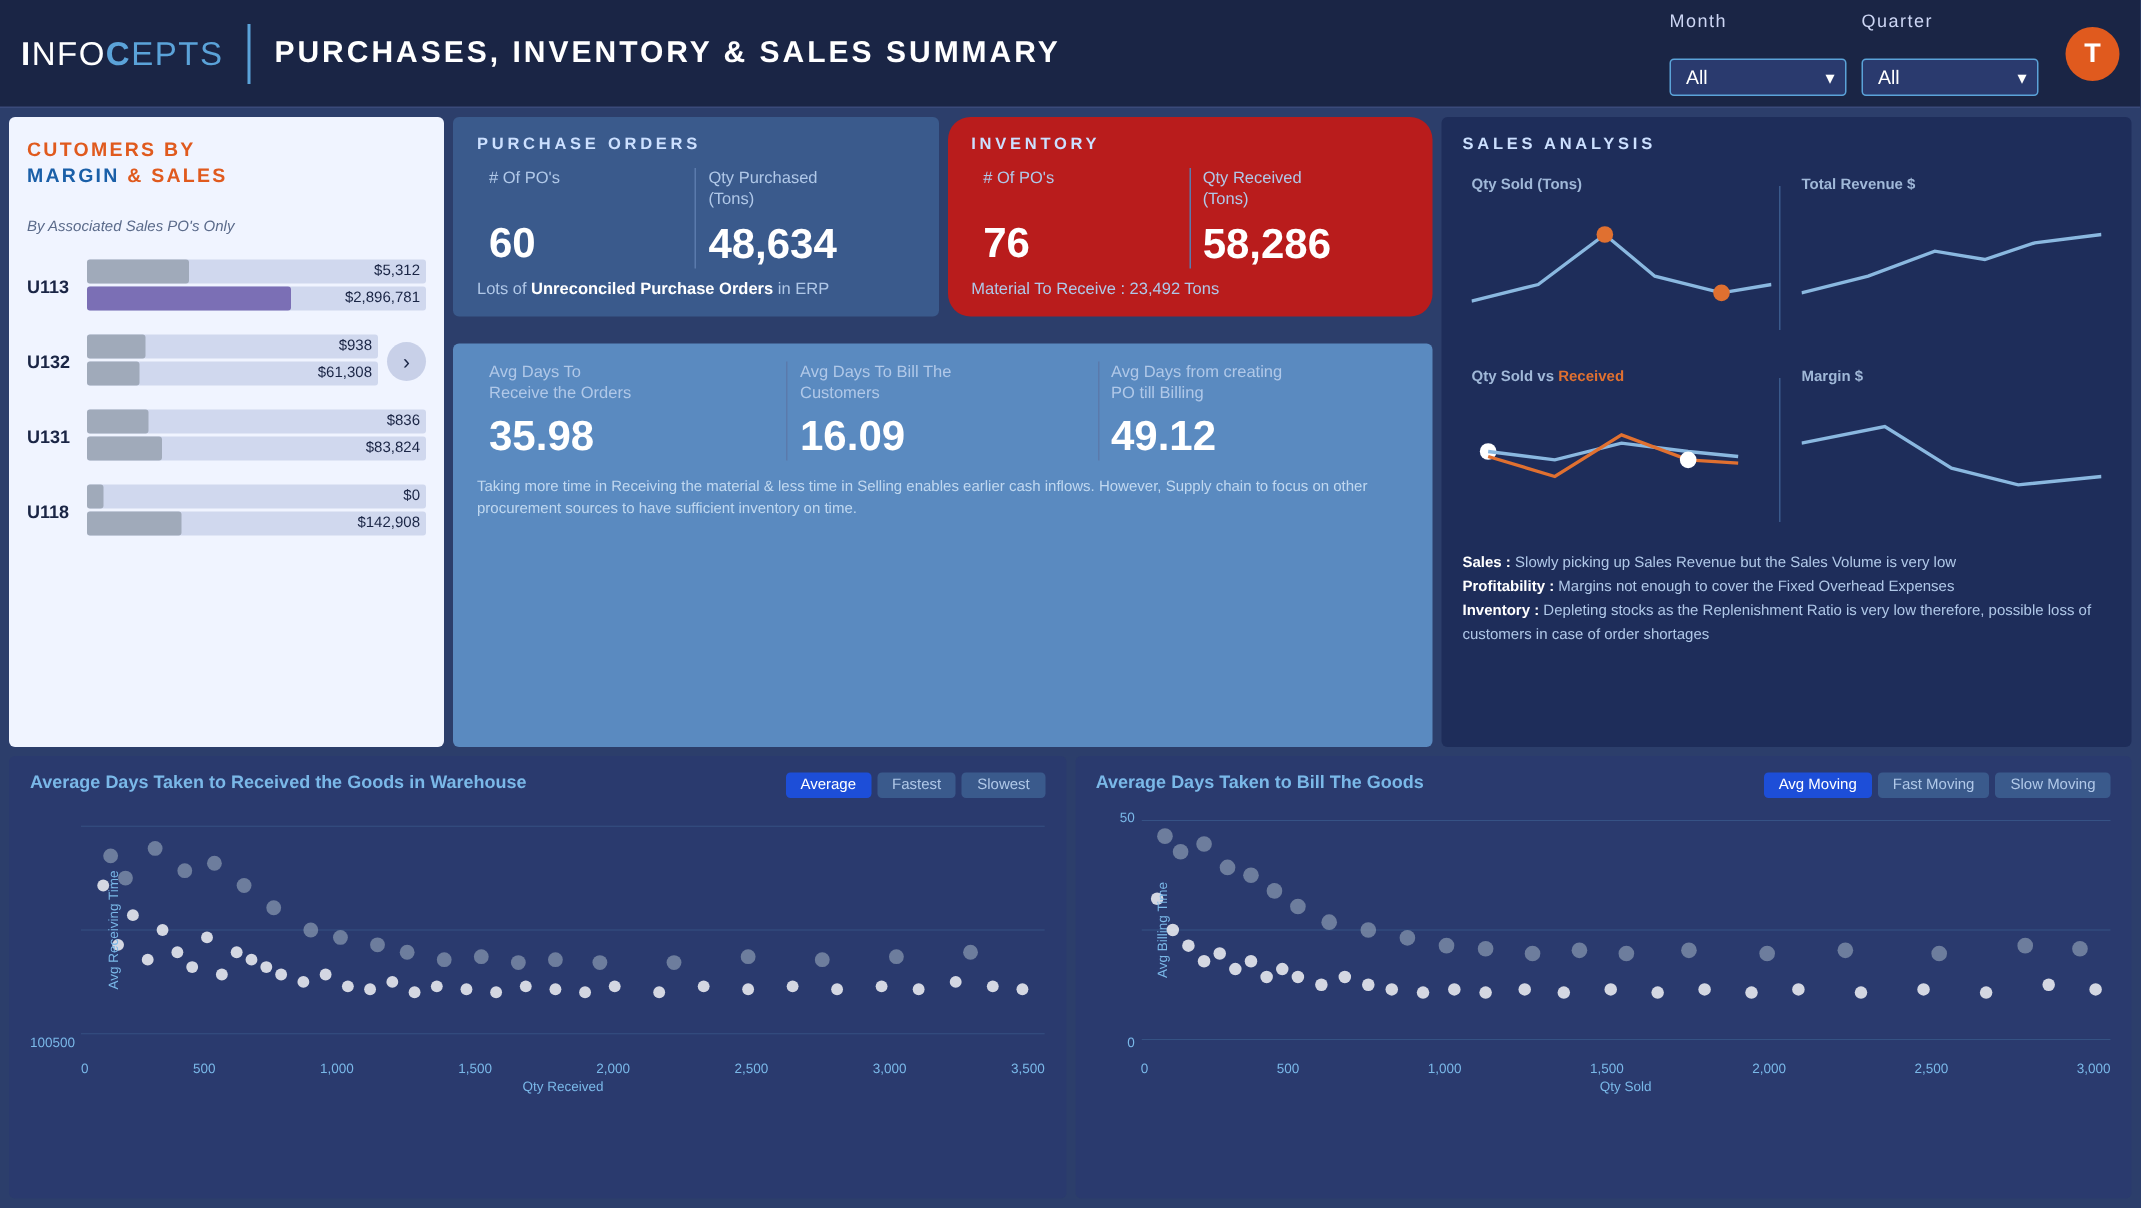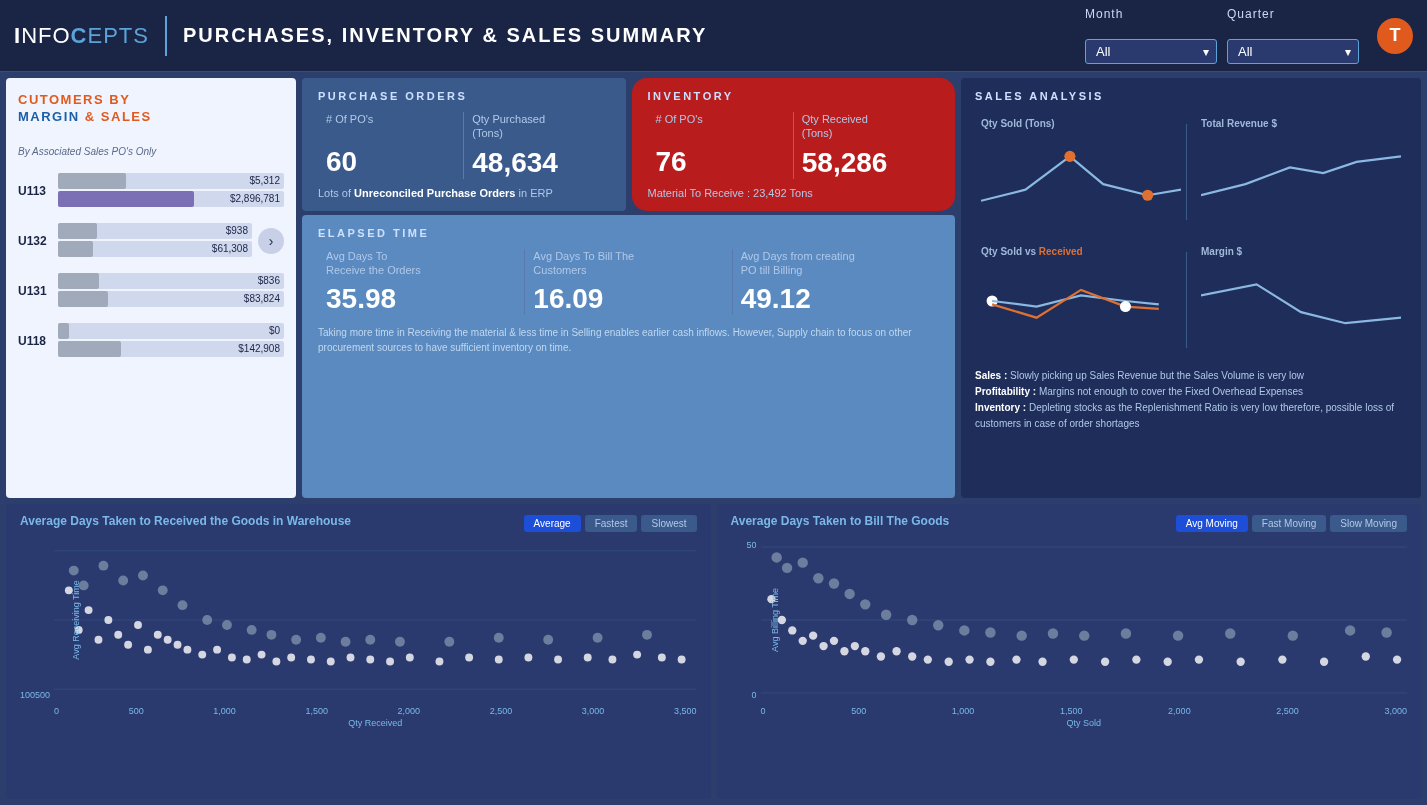--- a/index.html
+++ b/index.html
@@ -69,21 +69,21 @@
       color: #cdd6f4;
       letter-spacing: 1px;
     }
     .filter-select {
       background: #2a3a6e;
       border: 1px solid #5ba3d9;
       color: white;
       padding: 4px 28px 4px 10px;
       font-size: 13px;
       border-radius: 3px;
-      width: 132px;
+      width: 118px;
       appearance: none;
       cursor: pointer;
       position: relative;
     }
     .select-wrap {
       position: relative;
     }
     .select-wrap::after {
       content: '▾';
       position: absolute;
@@ -205,21 +205,21 @@
       gap: 6px;
       width: 100%;
     }
 
     
     .middle-col {
       grid-row: 1;
       grid-column: 2;
       display: flex;
       flex-direction: column;
-      gap: 4px;
+      gap: 18px;
     }
 
     
     .purchase-orders {
       background: #3a5a8c;
       border-radius: 4px;
       padding: 12px 16px;
       flex: 0 0 auto;
     }
     .section-title {
@@ -542,21 +542,20 @@
           <div class="metric-col">
             <div class="metric-label">Qty Received<br>(Tons)</div>
             <div class="metric-value">58,286</div>
           </div>
         </div>
         <div class="metric-note">Material To Receive :  23,492 Tons</div>
       </div>
     </div>
 
     <div class="elapsed-time">
-      <div class="section-title">ELAPSED TIME</div>
       <div class="elapsed-metrics metrics-row">
         <div class="metric-col">
           <div class="metric-label">Avg Days  To<br>Receive the Orders</div>
           <div class="metric-value">35.98</div>
         </div>
         <div class="metric-col">
           <div class="metric-label">Avg Days To Bill The<br>Customers</div>
           <div class="metric-value">16.09</div>
         </div>
         <div class="metric-col">

